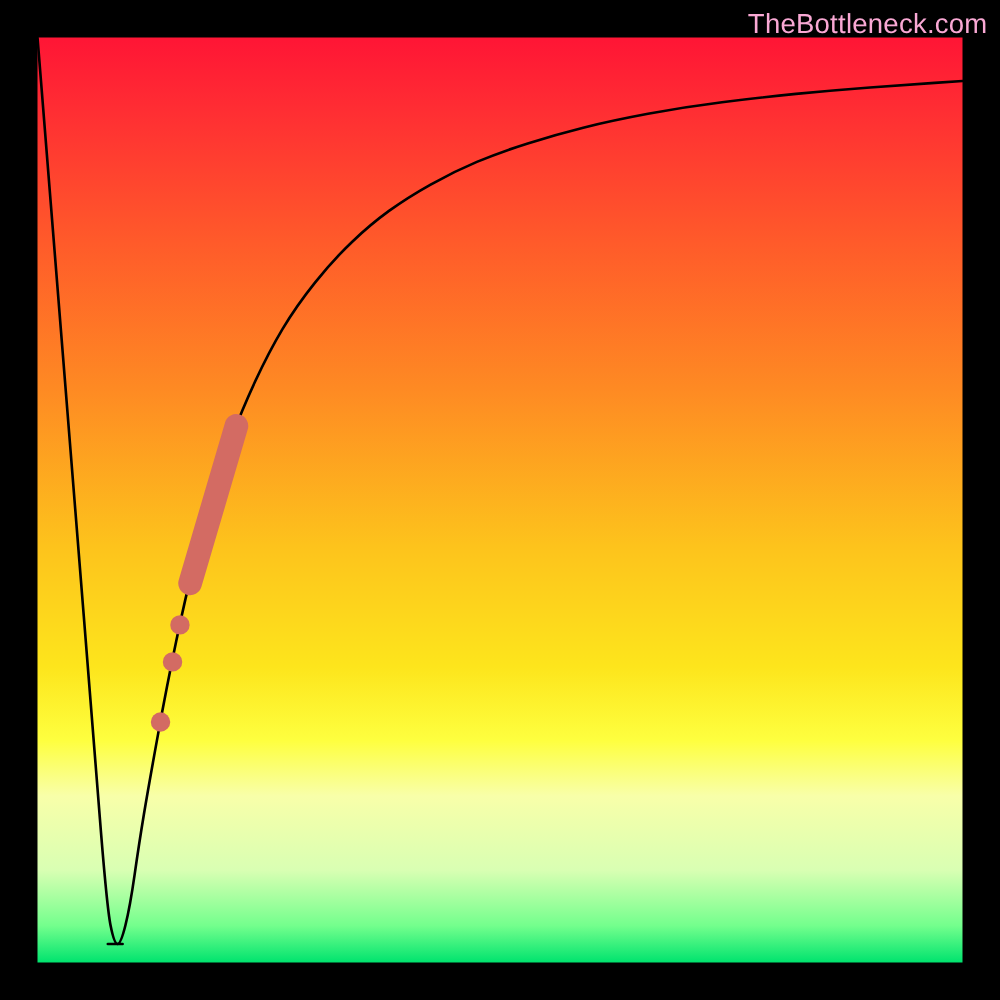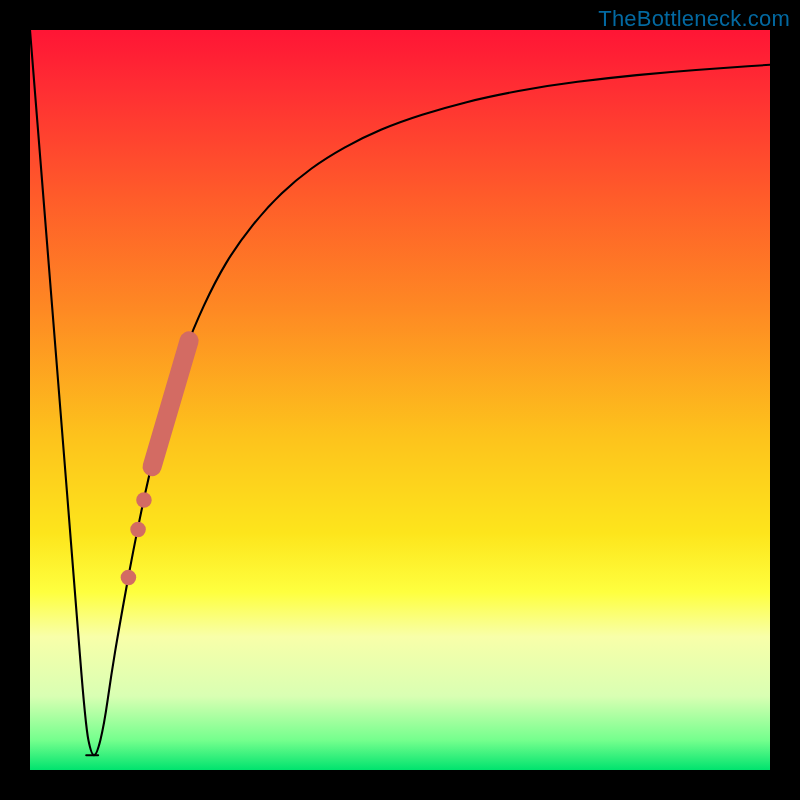--- a/index.html
+++ b/index.html
@@ -61,21 +61,21 @@
   .thick-segment {
     stroke: #d36b63;
     stroke-width: 19;
     stroke-linecap: round;
     fill: none;
   }
   .watermark {
     position: absolute;
     top: 6px;
     right: 10px;
-    color: #0369a1;
+    color: #f9a8d4;
     font-size: 22px;
     letter-spacing: 0.2px;
     font-weight: 400;
   }
 </style>
 </head>
 <body>
 
 <div class="frame">
 

